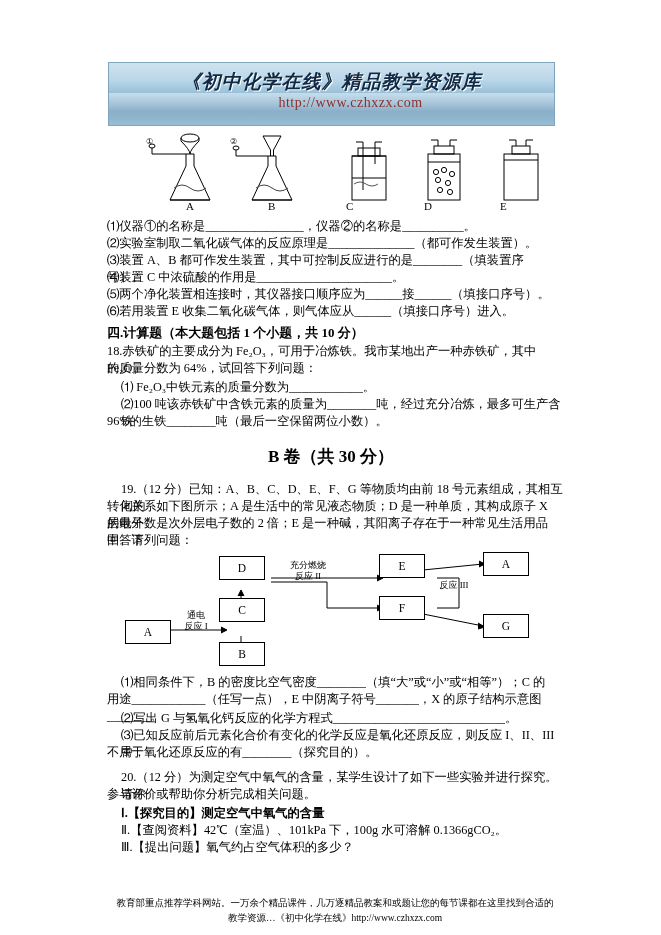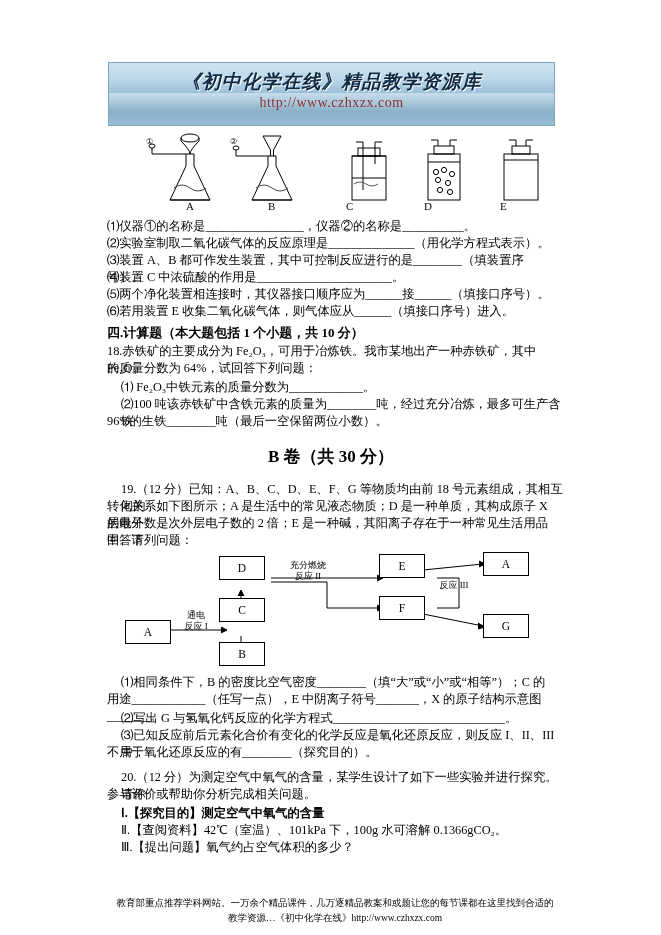--- a/index.html
+++ b/index.html
@@ -40,20 +40,21 @@
     letter-spacing:1px;
     text-shadow:1px 1px 0 #ffffff;
   }
   .banner-url{
     position:absolute;left:0;top:32px;width:445px;
     text-align:center;
     font-family:"Liberation Serif", serif;
     font-size:14px;
     color:#8d2f2f;
     letter-spacing:.5px;
+    padding-left:19px;
   }
   
   .figure{
     position:absolute;
     left:108px;top:104px;
     width:445px;height:88px;
   }
   .fig-labels{
     position:absolute;left:108px;top:176px;width:445px;
     font-size:11px;font-family:"Liberation Serif",serif;
@@ -192,21 +193,21 @@
   </div>
   <div class="fig-labels">
     <span style="left:78px;">A</span>
     <span style="left:160px;">B</span>
     <span style="left:238px;">C</span>
     <span style="left:316px;">D</span>
     <span style="left:392px;">E</span>
   </div>
 
   <div class="blk" style="top:194px;">⑴仪器①的名称是________________，仪器②的名称是__________。</div>
-  <div class="blk" style="top:211px;">⑵实验室制取二氧化碳气体的反应原理是______________（用化学方程式表示）。</div>
+  <div class="blk" style="top:211px;">⑵实验室制取二氧化碳气体的反应原理是______________（都可作发生装置）。</div>
   <div class="blk" style="top:228px;">⑶装置 A、B 都可作发生装置，其中可控制反应进行的是________（填装置序号）。</div>
   <div class="blk" style="top:245px;">⑷装置 C 中浓硫酸的作用是______________________。</div>
   <div class="blk" style="top:262px;">⑸两个净化装置相连接时，其仪器接口顺序应为______接______（填接口序号）。</div>
   <div class="blk" style="top:279px;">⑹若用装置 E 收集二氧化碳气体，则气体应从______（填接口序号）进入。</div>
 
   <div class="blk bold" style="top:300px;font-size:13px;">四.计算题（本大题包括 1 个小题，共 10 分）</div>
   <div class="blk" style="top:319px;">18.赤铁矿的主要成分为 Fe₂O₃，可用于冶炼铁。我市某地出产一种赤铁矿，其中 Fe₂O₃</div>
   <div class="blk" style="top:336px;">的质量分数为 64%，试回答下列问题：</div>
   <div class="blk" style="top:355px;padding-left:14px;">⑴ Fe₂O₃中铁元素的质量分数为____________。</div>
   <div class="blk" style="top:372px;padding-left:14px;">⑵100 吨该赤铁矿中含铁元素的质量为________吨，经过充分冶炼，最多可生产含铁</div>

